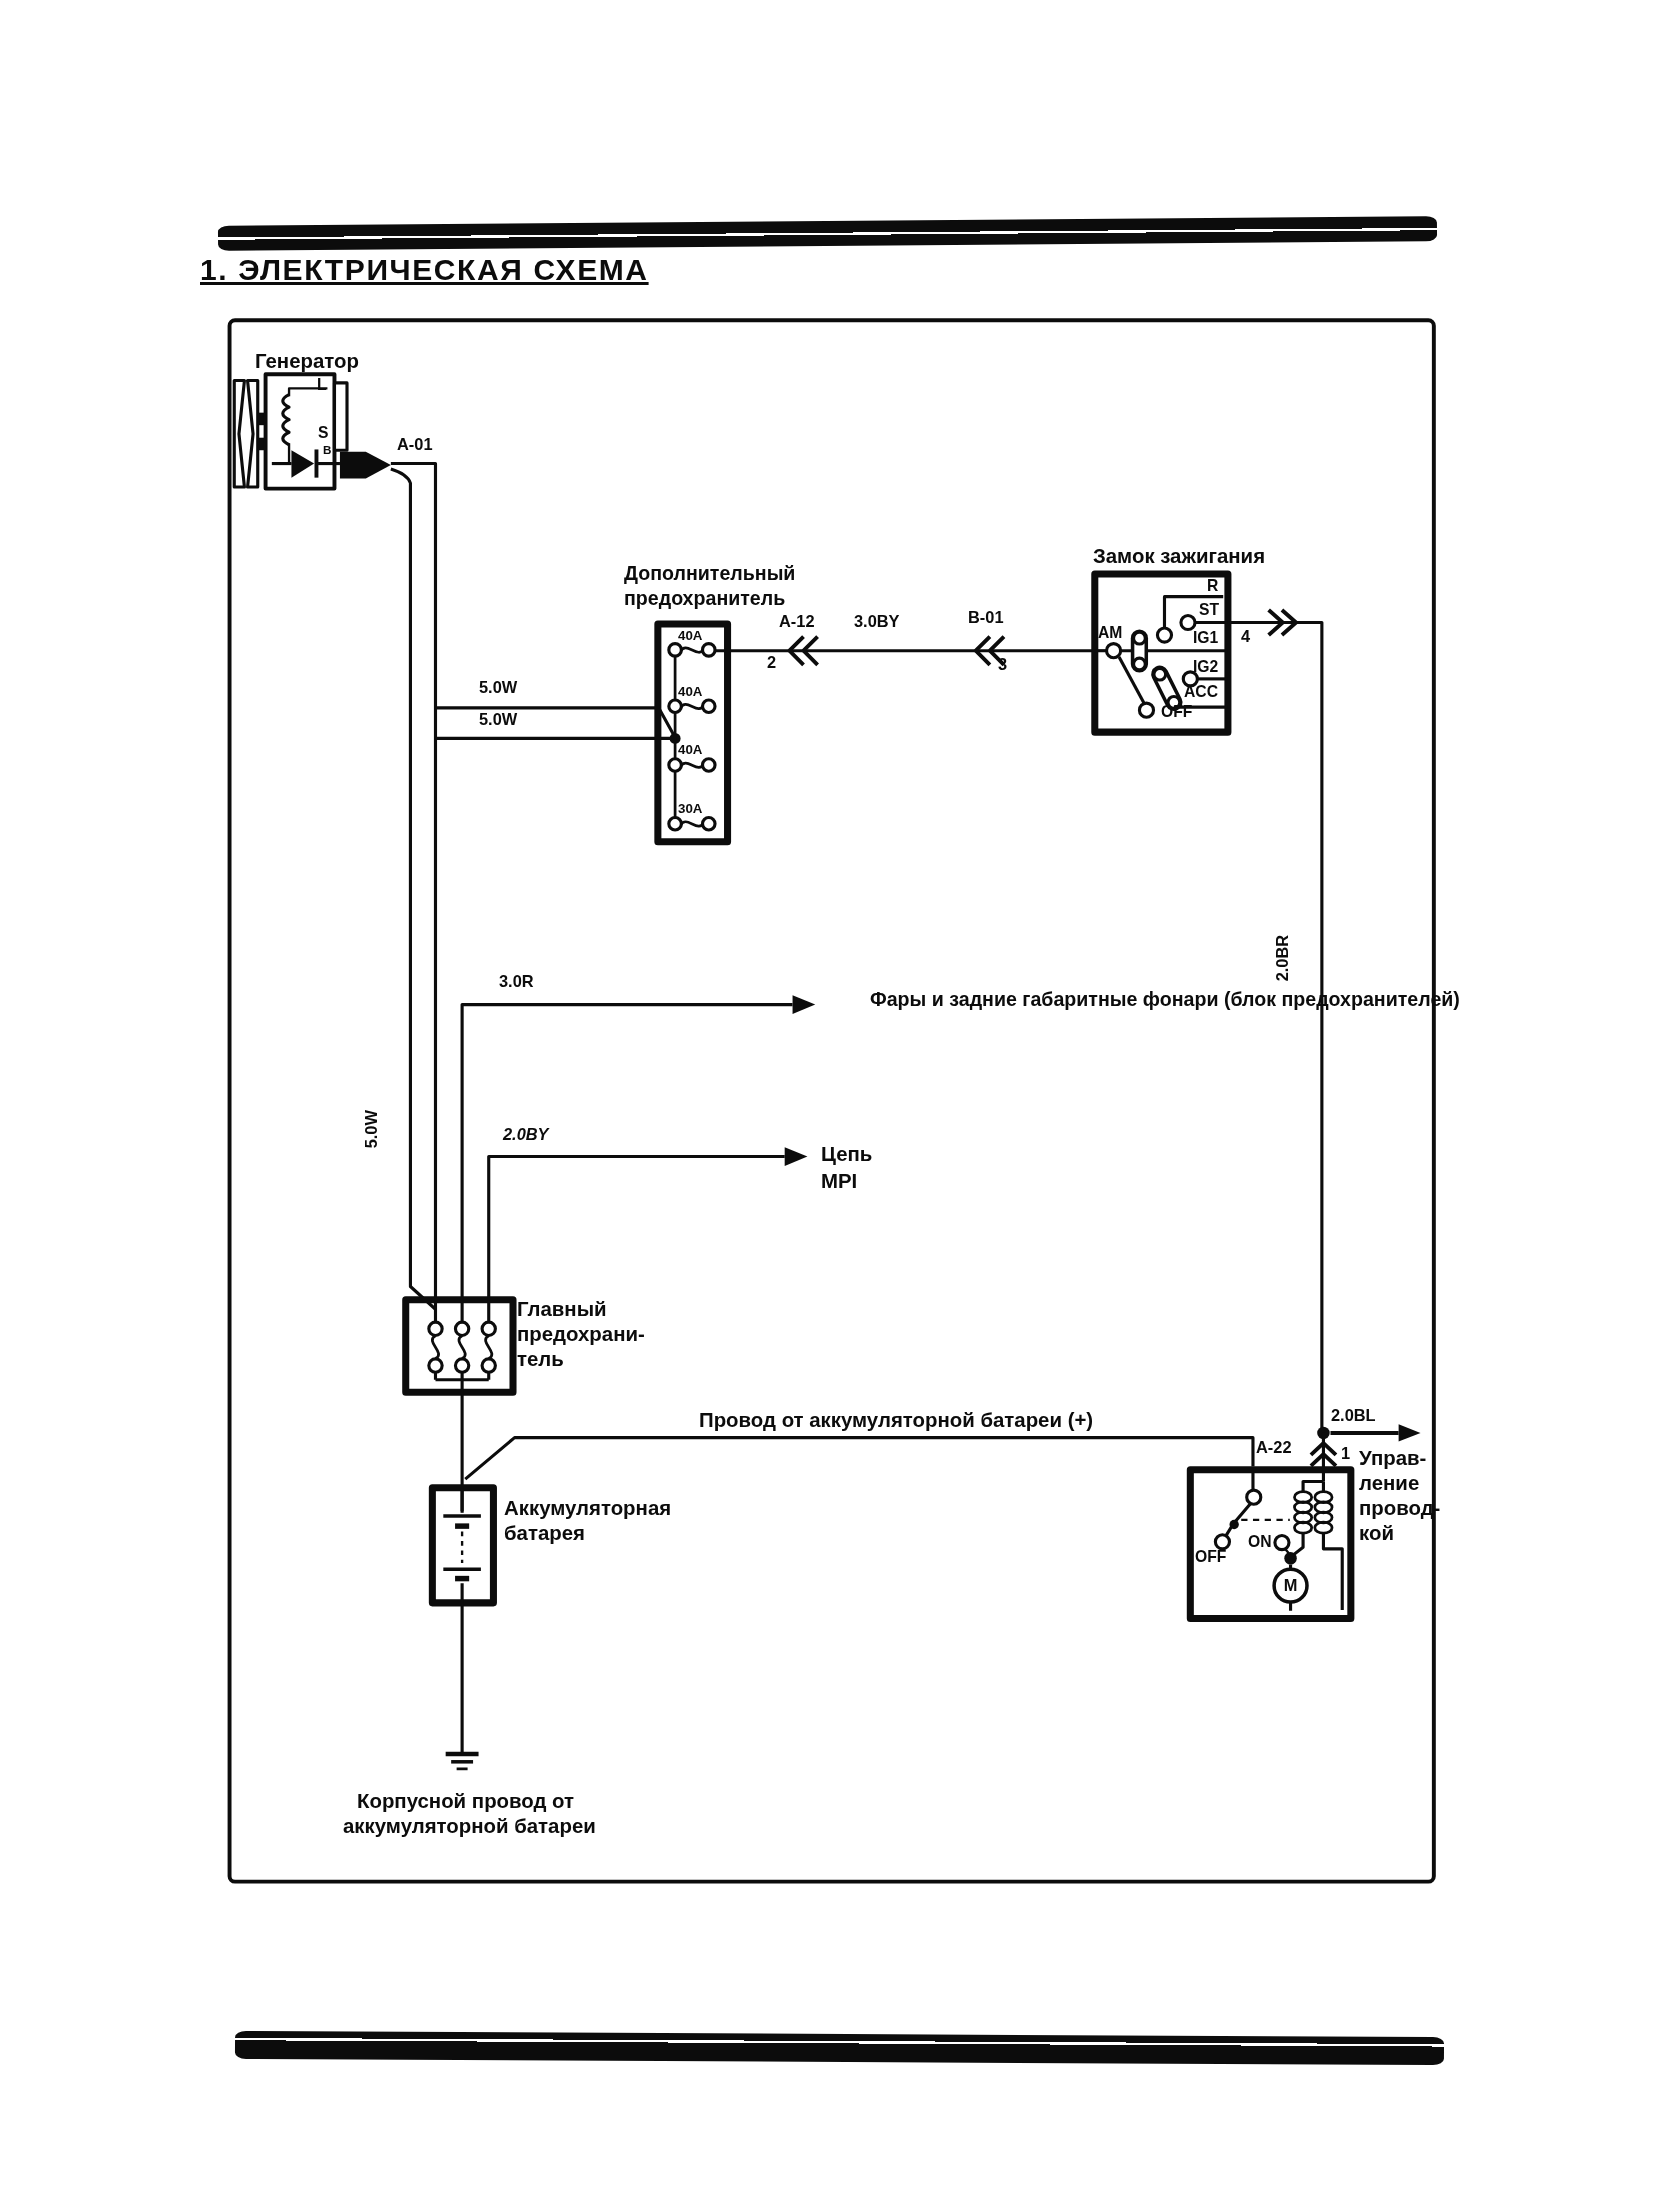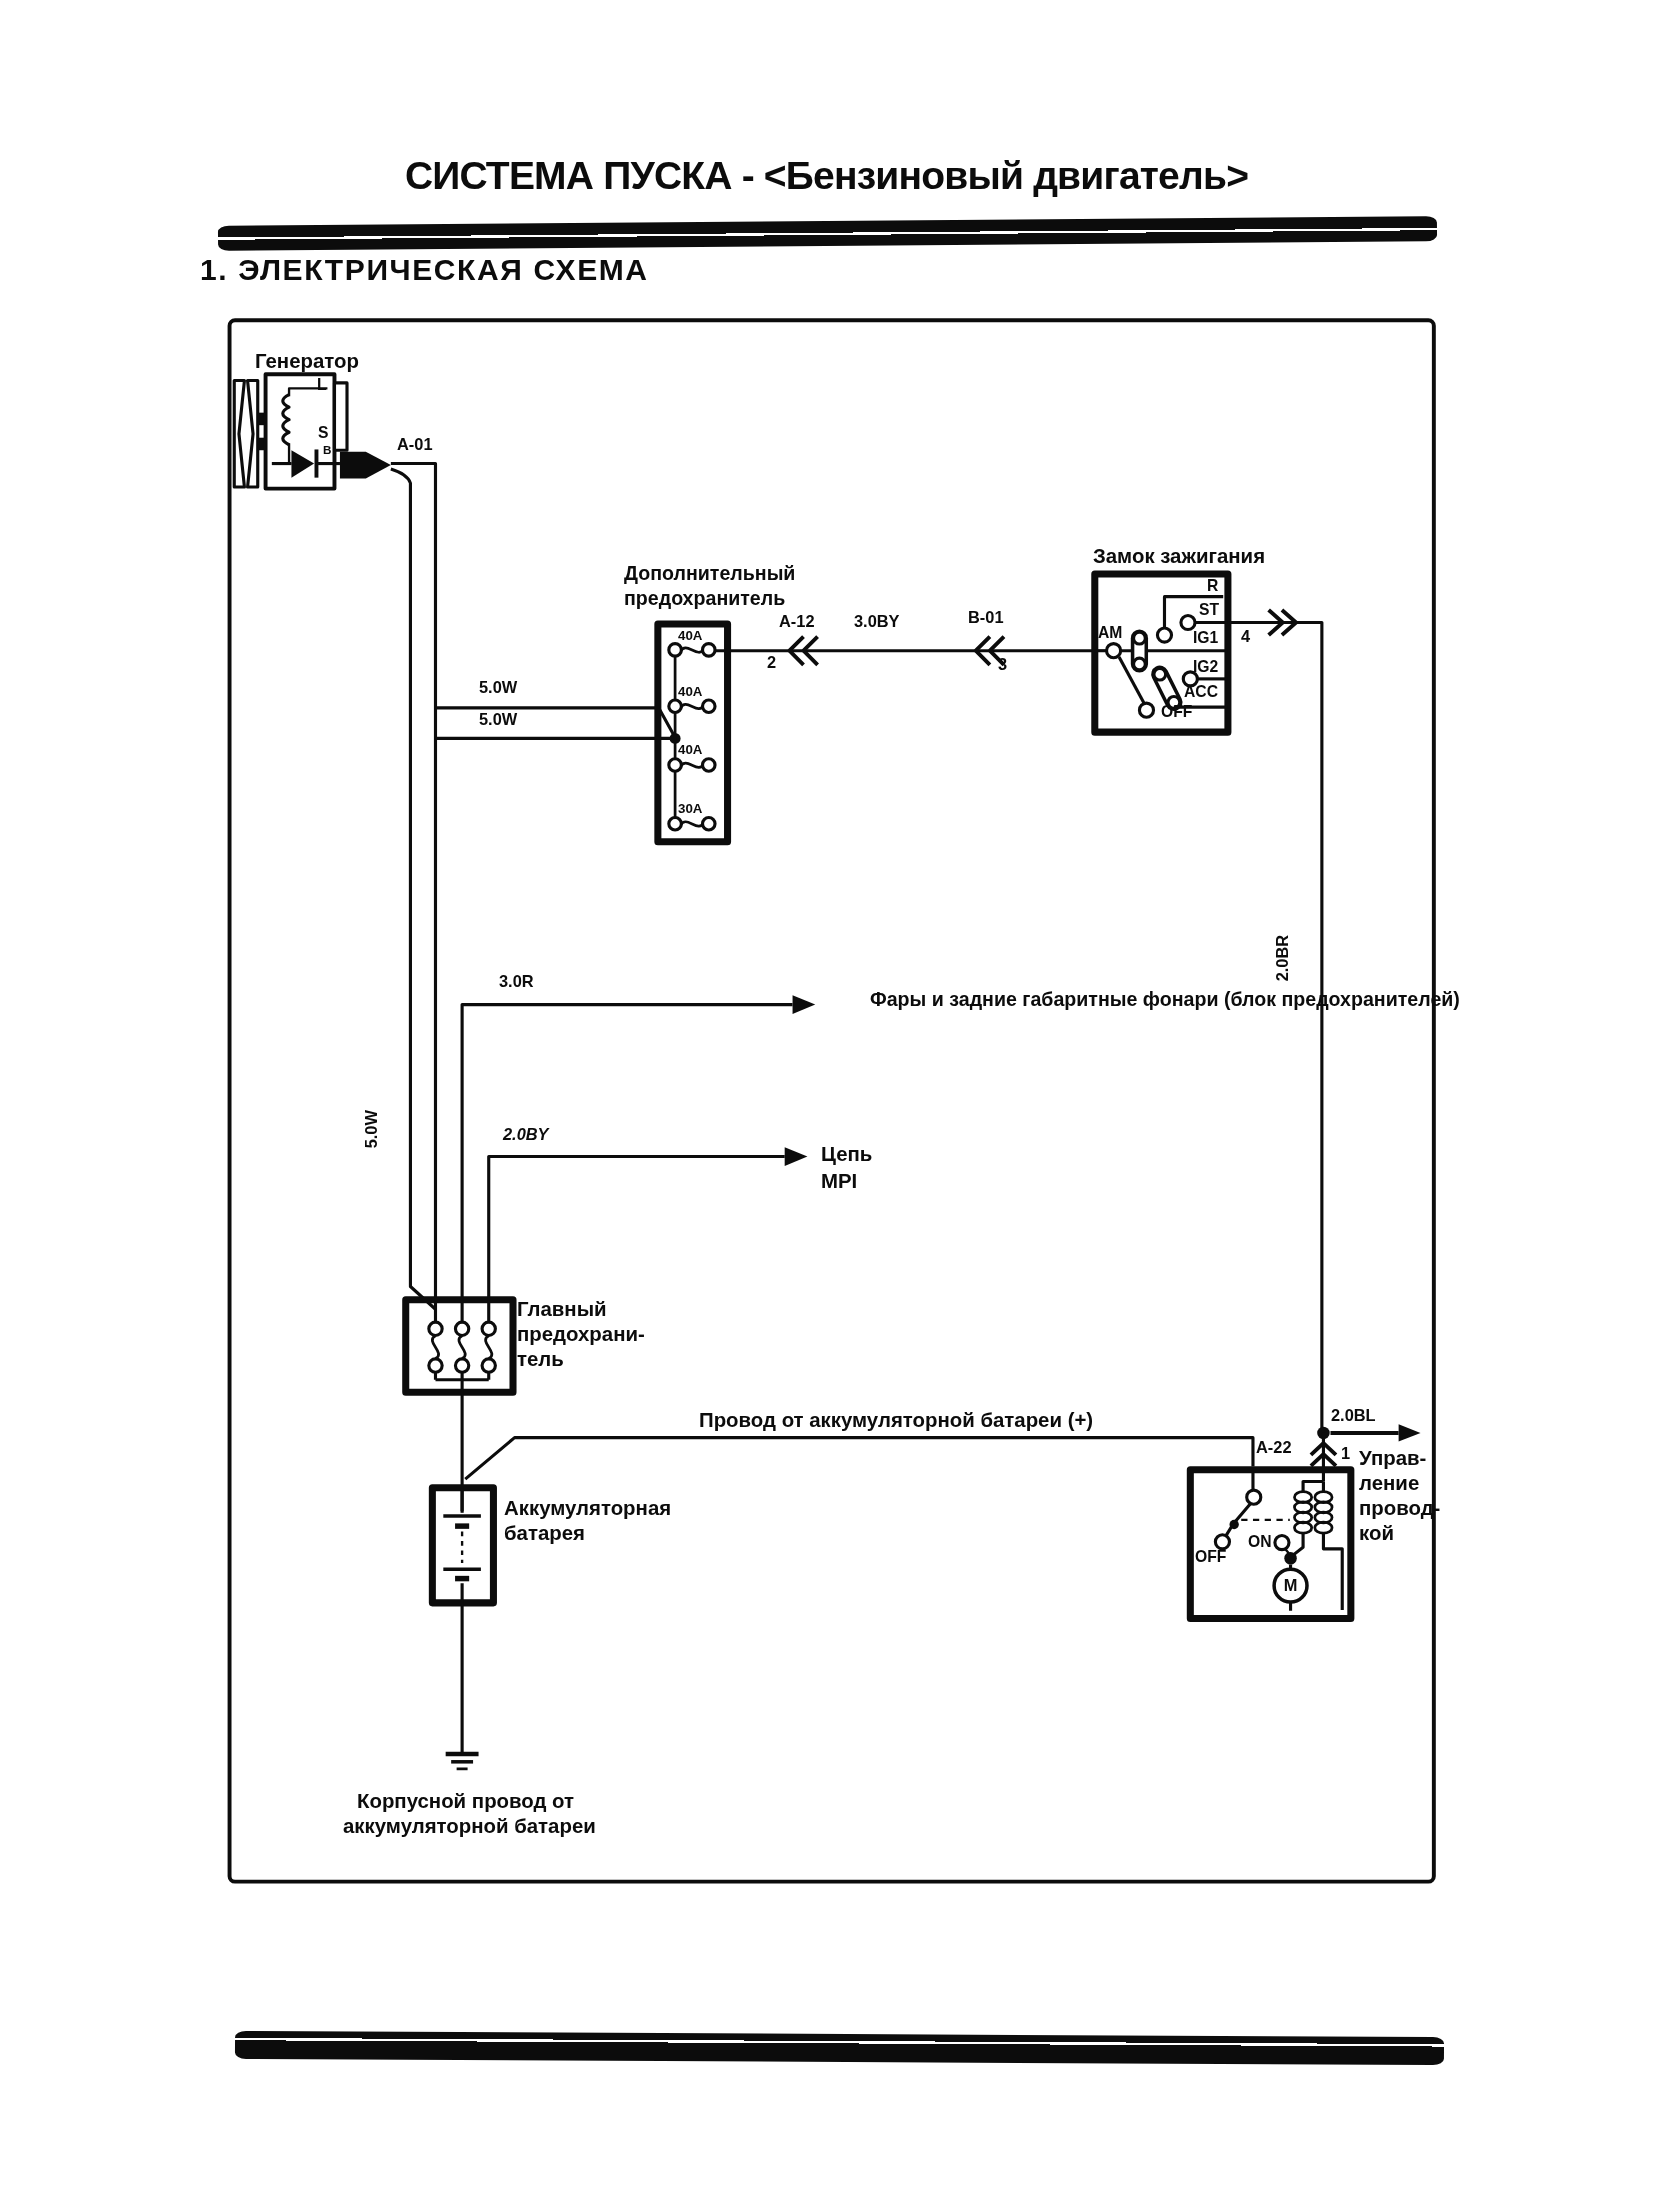--- a/index.html
+++ b/index.html
@@ -29,23 +29,22 @@
     background:linear-gradient(#0c0c0c 0 7px,#ffffff 7px 9.4px,#0c0c0c 9.4px 27px);
   }
   svg{position:absolute;left:0;top:0;}
   svg *{vector-effect:none;}
 </style>
 </head>
 <body>
 
 <div class="page">
 
-  <div class="lbl t50 center" style="left:219px;top:153px;width:1215px;">СИСТЕМА ПУСКА - &lt;Бензиновый двигатель&gt;</div>
   <div class="rule rule-top"></div>
-  <div class="lbl t38" style="left:200px;top:252px;">1. ЭЛЕКТРИЧЕСКАЯ СХЕМА</div>
+  <div class="lbl t38" style="left:200px;top:252px;text-decoration:underline;">1. ЭЛЕКТРИЧЕСКАЯ СХЕМА</div>
 
   <svg width="1654" height="2205" viewBox="0 0 2112 2816">
     <g fill="none" stroke="#0c0c0c" stroke-linejoin="round">
 
       <rect x="293" y="409" width="1538" height="1994" rx="7" stroke-width="5"></rect>
 
       <g>
         <path d="M299,486 L312,486 L305,554 L312,622 L299,622 Z" stroke-width="4"></path>
         <path d="M329,486 L316,486 L323,554 L316,622 L329,622 Z" stroke-width="4"></path>
         <rect x="329" y="527" width="11" height="16" fill="#0c0c0c" stroke="none"></rect>

